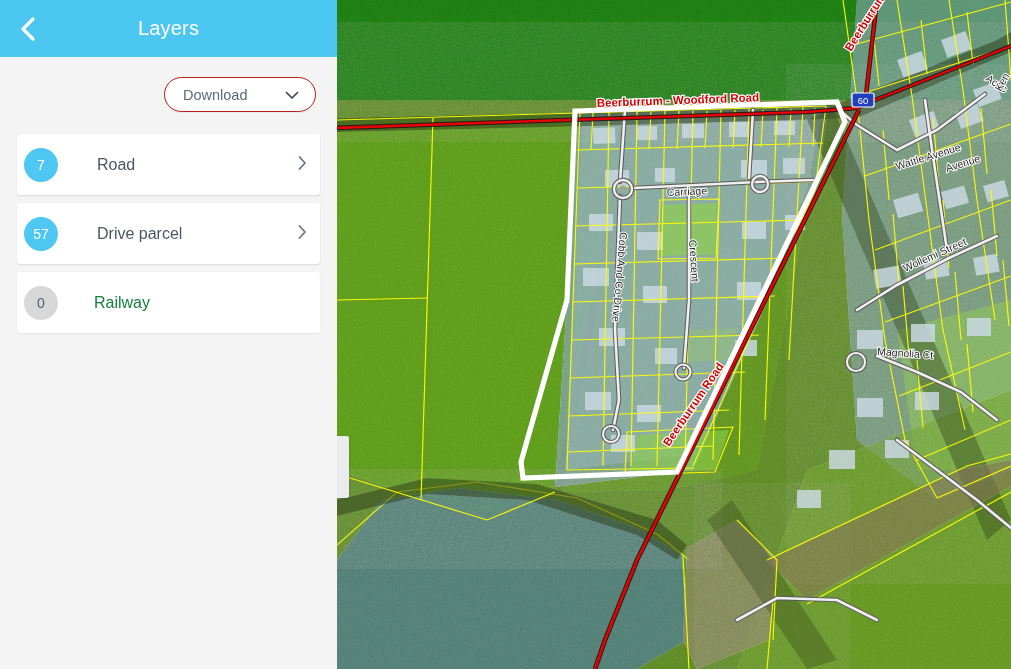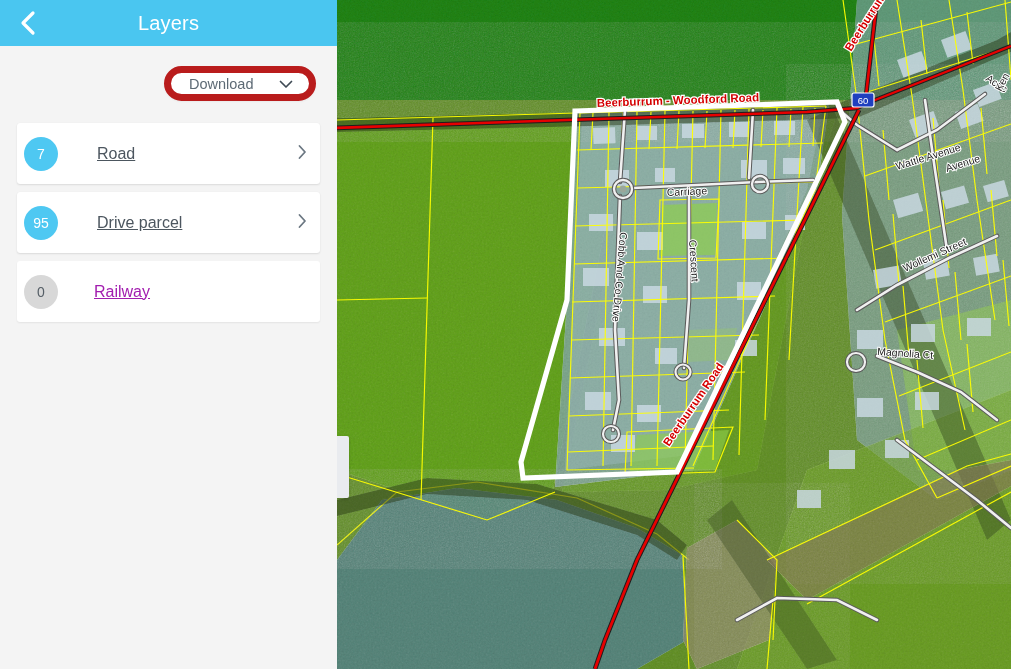--- a/index.html
+++ b/index.html
@@ -15,21 +15,21 @@
   
   #sidebar {
     position: relative;
     width: 337px; height: 669px;
     background: #f4f4f4;
     flex: 0 0 337px;
     z-index: 30;
   }
   #panel-header {
     position: relative;
-    height: 46px;
+    height: 57px;
     background: #4ac6f0;
     display: flex; align-items: center;
   }
   #back-button {
     width: 56px; height: 57px;
     display: flex; align-items: center; justify-content: center;
     cursor: pointer;
   }
   #back-button svg { display: block; }
   #panel-title {
@@ -43,21 +43,21 @@
   }
 
   
   #download-row {
     display: flex; justify-content: flex-end;
     padding: 20px 21px 0 0;
   }
   #download-button {
     width: 152px; height: 35px;
     background: #ffffff;
-    border: 7px solid #b91c1c;
+    border: 1px solid #b91c1c;
     border-radius: 18px;
     display: flex; align-items: center; justify-content: space-between;
     padding: 0 16px 0 18px;
     cursor: pointer;
     box-shadow: 0 1px 2px rgba(0,0,0,.04);
   }
   #download-label { font-size: 14.5px; color: #5d6a75; }
   .chev-down { display:block; }
 
   
@@ -80,23 +80,22 @@
     font-size: 14px;
     display: flex; align-items: center; justify-content: center;
     margin-left: 7px;
     flex: 0 0 34px;
   }
   .layer-card.disabled .layer-badge { background: #d8d8d8; color: #555e66; }
   .layer-label {
     margin-left: 39px;
     font-size: 16px;
     color: #4c565f;
-    text-decoration: underline;
-  }
-  .layer-card.disabled .layer-label { color: #a21caf; margin-left: 36px; }
+  }
+  .layer-card.disabled .layer-label { color: #15803d; margin-left: 36px; }
   .layer-chevron {
     position: absolute; right: 13px; top: 50%;
     transform: translateY(-50%);
     display: block;
   }
 
   
   #map {
     position: relative;
     width: 674px; height: 669px;
@@ -155,21 +154,21 @@
         <div class="layer-label">Road</div>
         <span class="layer-chevron">
           <svg width="9" height="15" viewBox="0 0 9 15" fill="none" stroke="#6b7782" stroke-width="1.8" stroke-linecap="round" stroke-linejoin="round">
             <polyline points="1.5,1.5 7,7.5 1.5,13.5"></polyline>
           </svg>
         </span>
       </div>
 
 
       <div class="layer-card">
-        <div class="layer-badge">95</div>
+        <div class="layer-badge">57</div>
         <div class="layer-label">Drive parcel</div>
         <span class="layer-chevron">
           <svg width="9" height="15" viewBox="0 0 9 15" fill="none" stroke="#6b7782" stroke-width="1.8" stroke-linecap="round" stroke-linejoin="round">
             <polyline points="1.5,1.5 7,7.5 1.5,13.5"></polyline>
           </svg>
         </span>
       </div>
 
       <div class="layer-card disabled">
         <div class="layer-badge">0</div>

